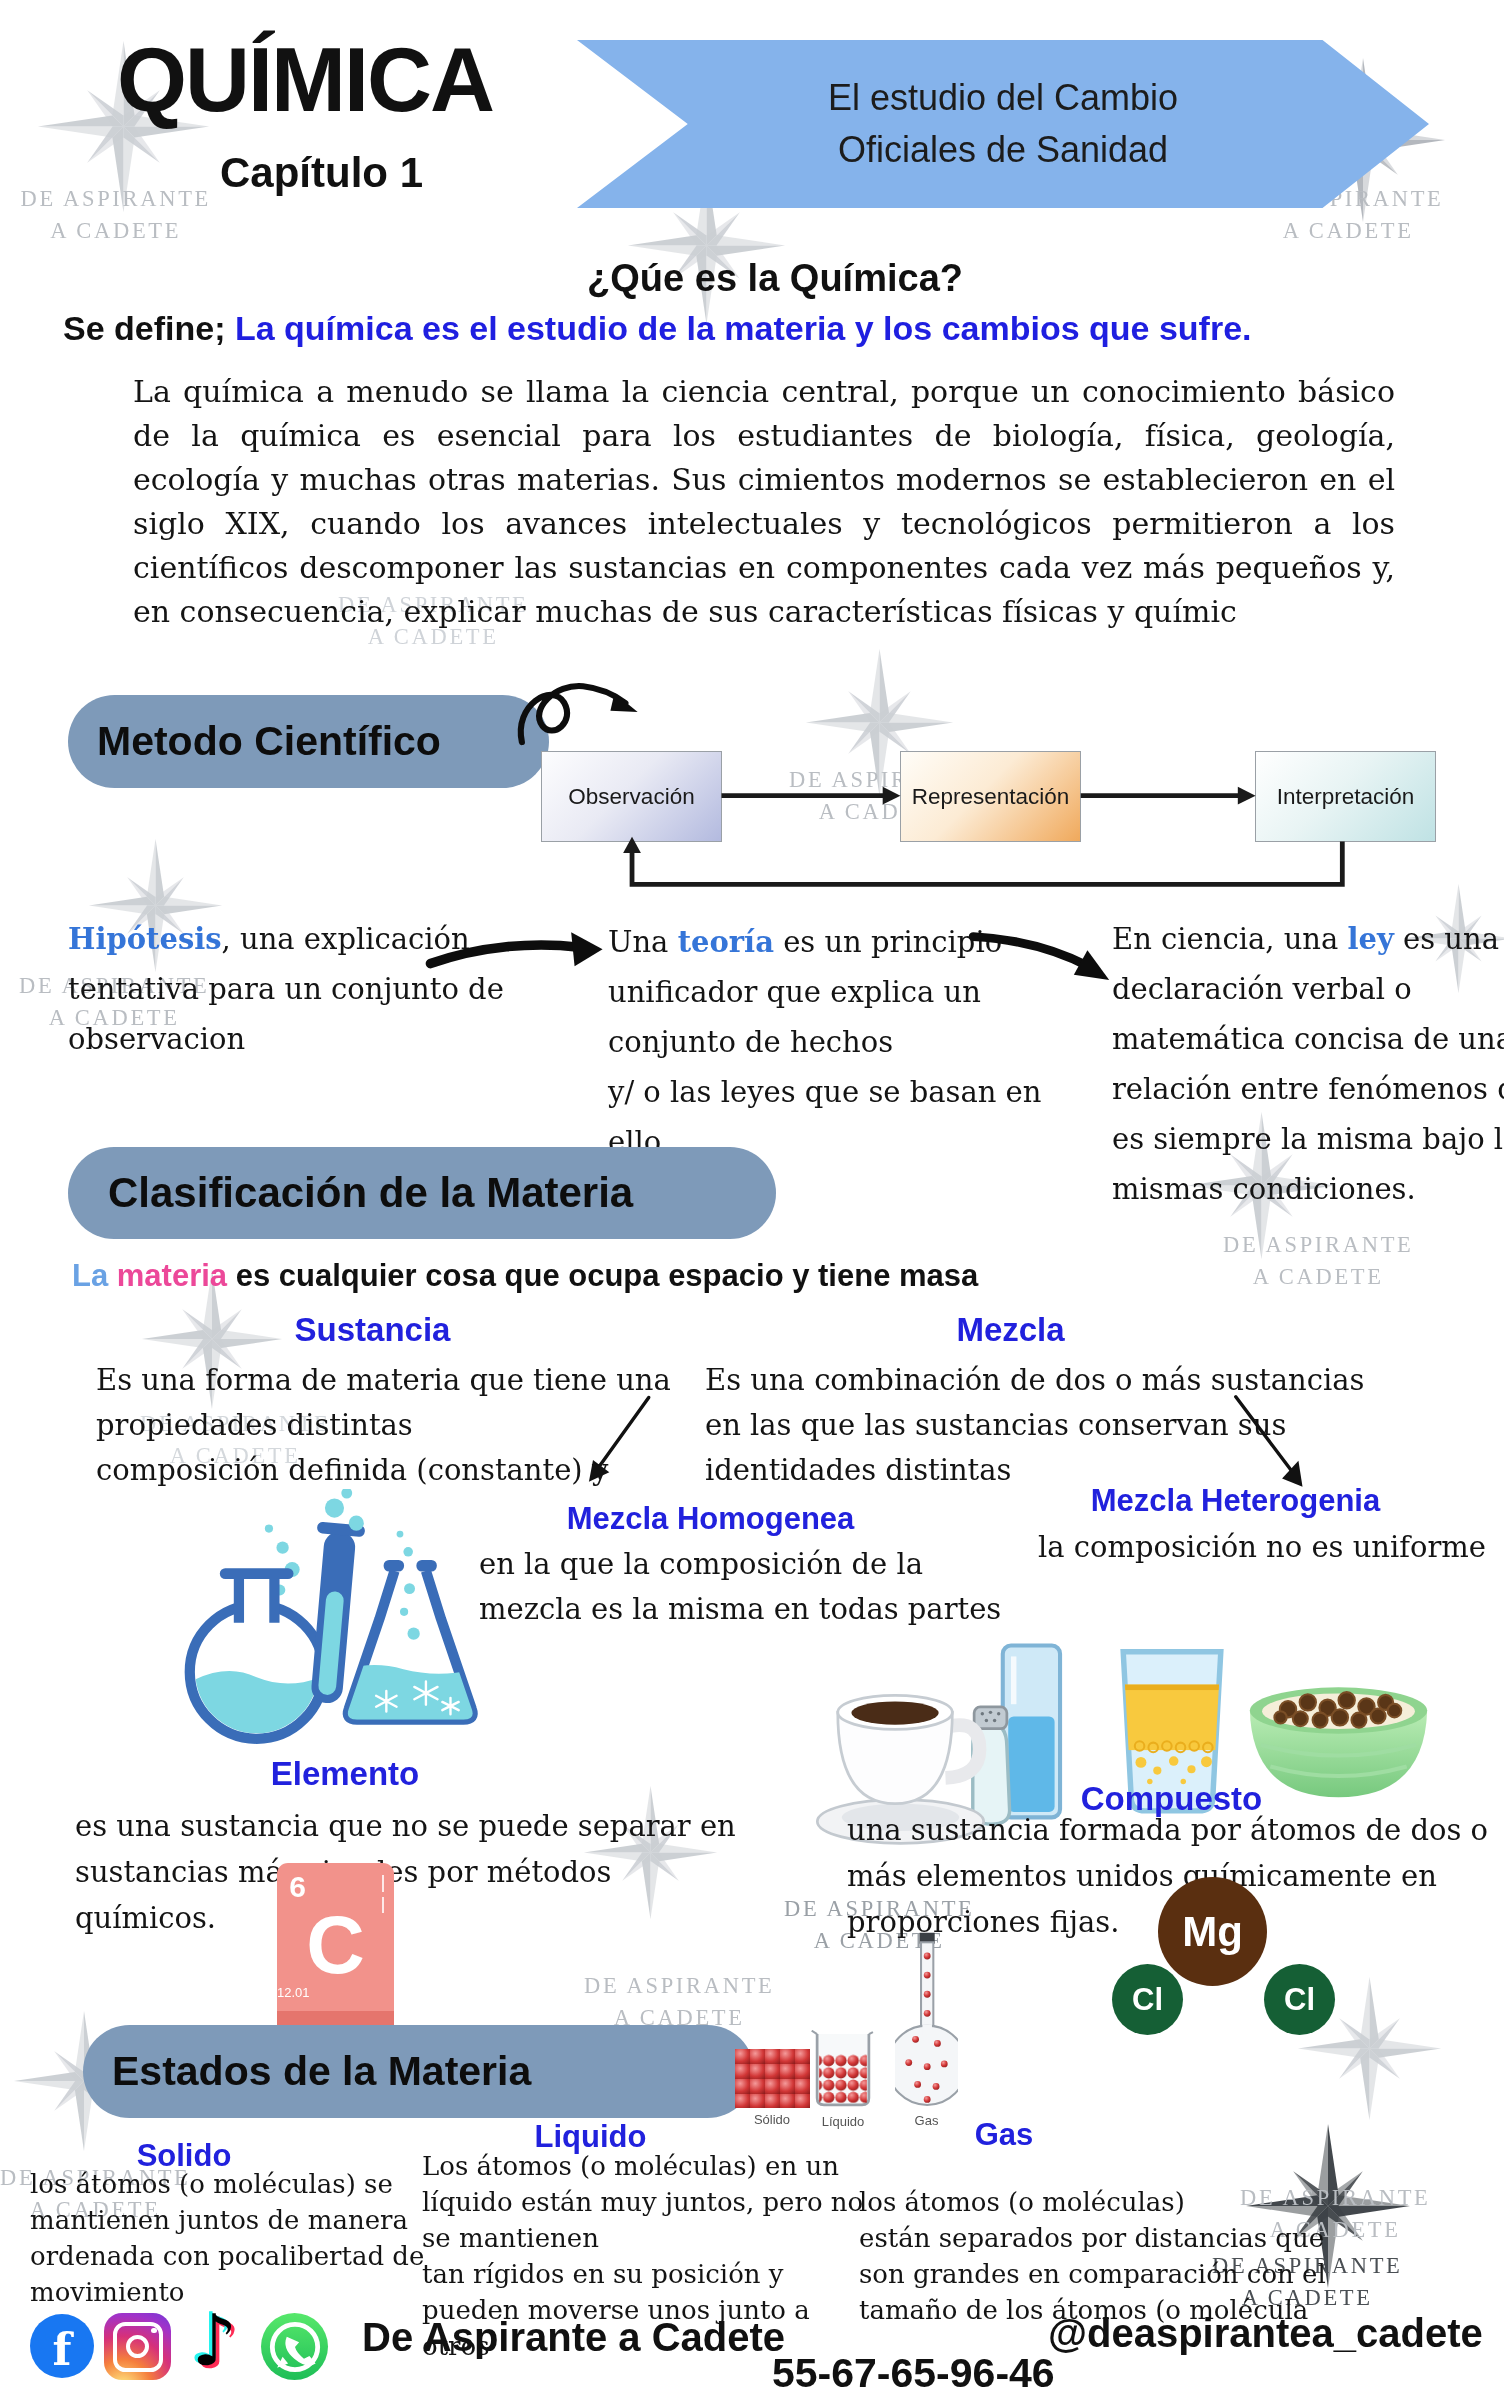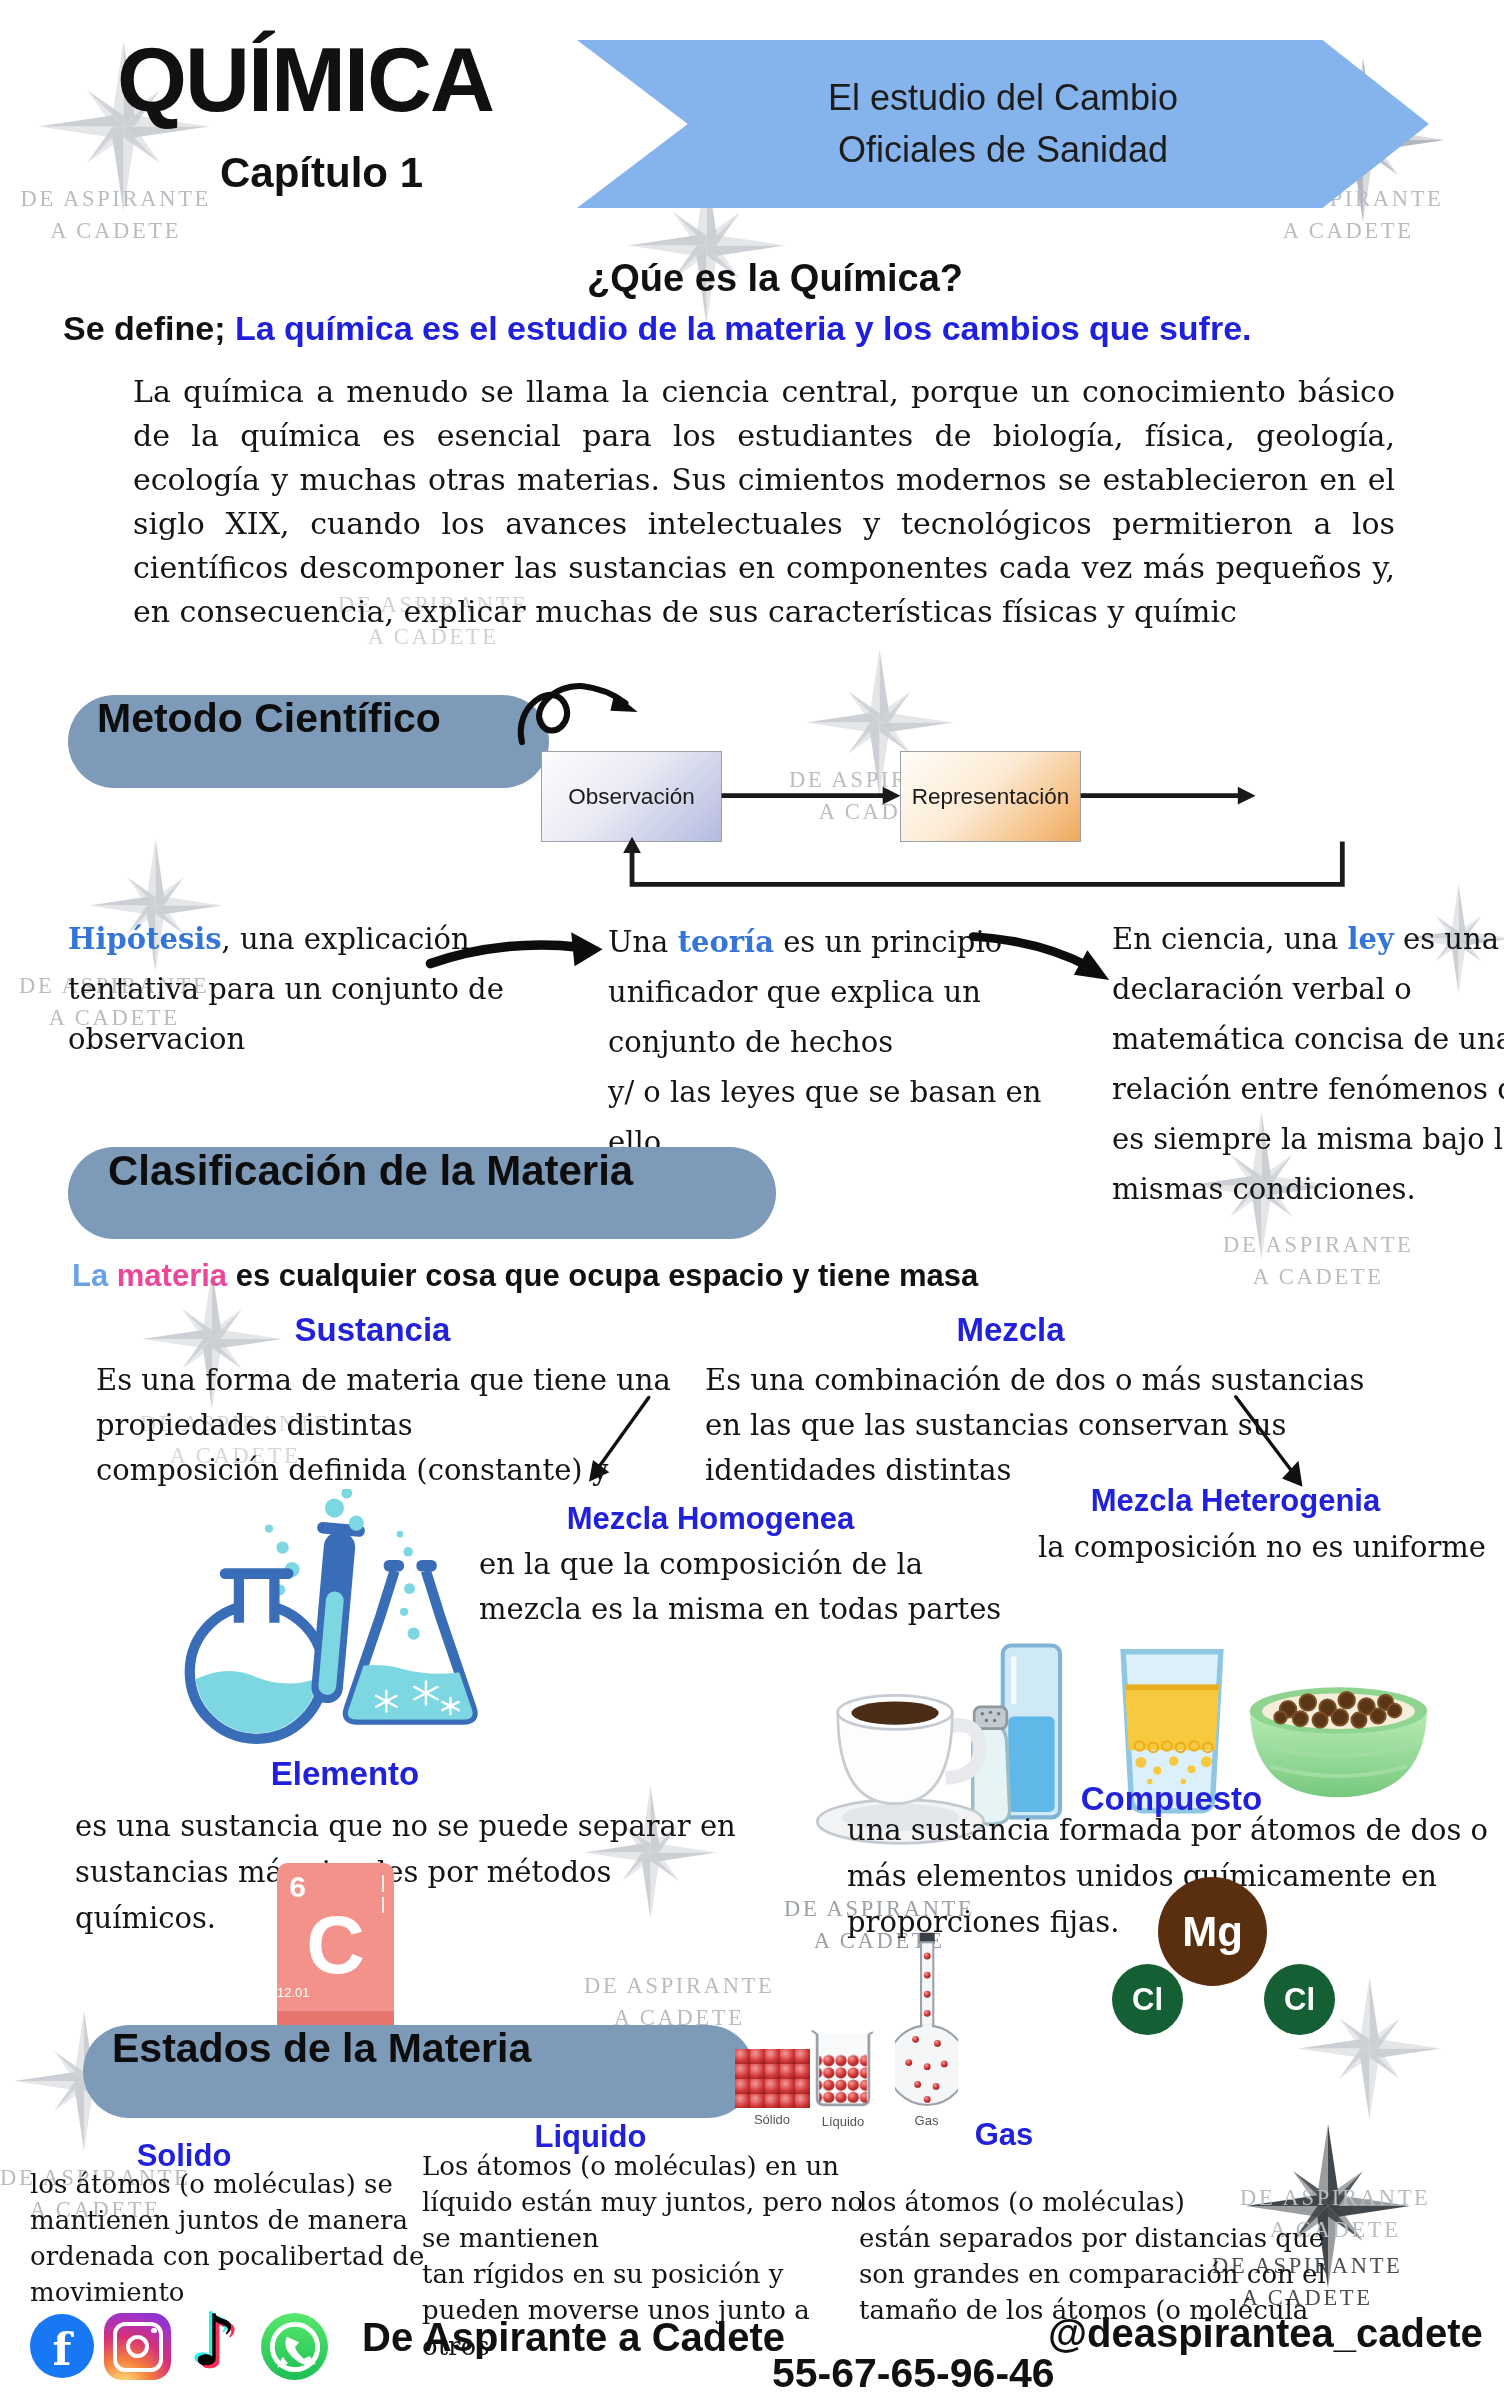--- a/index.html
+++ b/index.html
@@ -5,21 +5,21 @@
   html,body{margin:0;padding:0;background:#e8e8e8}
   #page{position:relative;width:1505px;height:2401px;background:#ffffff;overflow:hidden;
         font-family:"Liberation Sans",sans-serif;color:#111}
   .abs{position:absolute}
   .ser{font-family:"DejaVu Serif",serif;color:#141414}
   .jus{text-align:justify}
   .b{font-weight:bold}
   .bluehead{color:#2121dd;font-weight:bold;text-align:center;font-family:"Liberation Sans",sans-serif}
   .defblue{color:#1f1fe0;font-weight:bold}
   .term{color:#3575d8;font-weight:bold}
-  .pill{background:#7e9ab9;border-radius:48px;display:flex;align-items:flex-start;
+  .pill{background:#7e9ab9;border-radius:48px;display:flex;align-items:center;
         font-weight:bold;color:#0d0d0d;font-family:"Liberation Sans",sans-serif}
   .banner{background:#85b3eb;clip-path:polygon(0 0,87.5% 0,100% 50%,87.5% 100%,0 100%,13% 50%);
           display:flex;flex-direction:column;align-items:center;justify-content:center;
           color:#1c1c1c;text-align:center}
   .fbox{position:absolute;border:1.4px solid #9aa0a6;display:flex;align-items:center;justify-content:center;
         font-size:22.5px;color:#1a1a1a}
   .wm{position:absolute;font-family:Liberation Serif, serif;color:#b9bdc2;letter-spacing:2.7px;
       text-align:center;line-height:1.4;font-size:22.5px;white-space:nowrap}
   .wm.dark{color:#4a4f54}
   .wm.mid{color:#9aa0a6}
@@ -182,20 +182,23 @@
     <path d="M16,104 C4,50 60,16 78,46 C94,74 62,100 46,80 C28,56 64,18 106,22 C132,25 152,34 168,47" fill="none" stroke="#0d0d0d" stroke-width="9" stroke-linecap="round"></path>
     <polygon points="186,60 152,32 146,58" fill="#0d0d0d"></polygon>
   </svg>
 
   <div class="fbox" style="left:541px;top:751px;width:179px;height:89px;background:linear-gradient(135deg,#fdfdfe 0%,#e9eaf4 45%,#b3badf 100%)">
     <span>Observación</span>
   </div>
   <div class="fbox" style="left:900px;top:751px;width:179px;height:89px;background:linear-gradient(135deg,#fffdf8 0%,#fcebd4 45%,#f0a95c 100%)">
     <span>Representación</span>
   </div>
+  <div class="fbox" style="left:1255px;top:751px;width:179px;height:89px;background:linear-gradient(135deg,#ffffff 0%,#e8f4f4 45%,#bfe2e4 100%)">
+    <span>Interpretación</span>
+  </div>
 
   <svg class="abs" style="left:533px;top:741px;width:922px;height:164px" viewBox="0 0 1350 240">
     <g stroke="#1a1a1a" stroke-width="7" fill="none">
       <path d="M276,80 L518,80"></path>
       <path d="M802,80 L1038,80"></path>
       <path d="M1185,147 L1185,210 L145,210 L145,158"></path>
     </g>
     <polygon points="538,80 512,67 512,93" fill="#1a1a1a"></polygon>
     <polygon points="1058,80 1032,67 1032,93" fill="#1a1a1a"></polygon>
     <polygon points="145,140 132,164 158,164" fill="#1a1a1a"></polygon>

